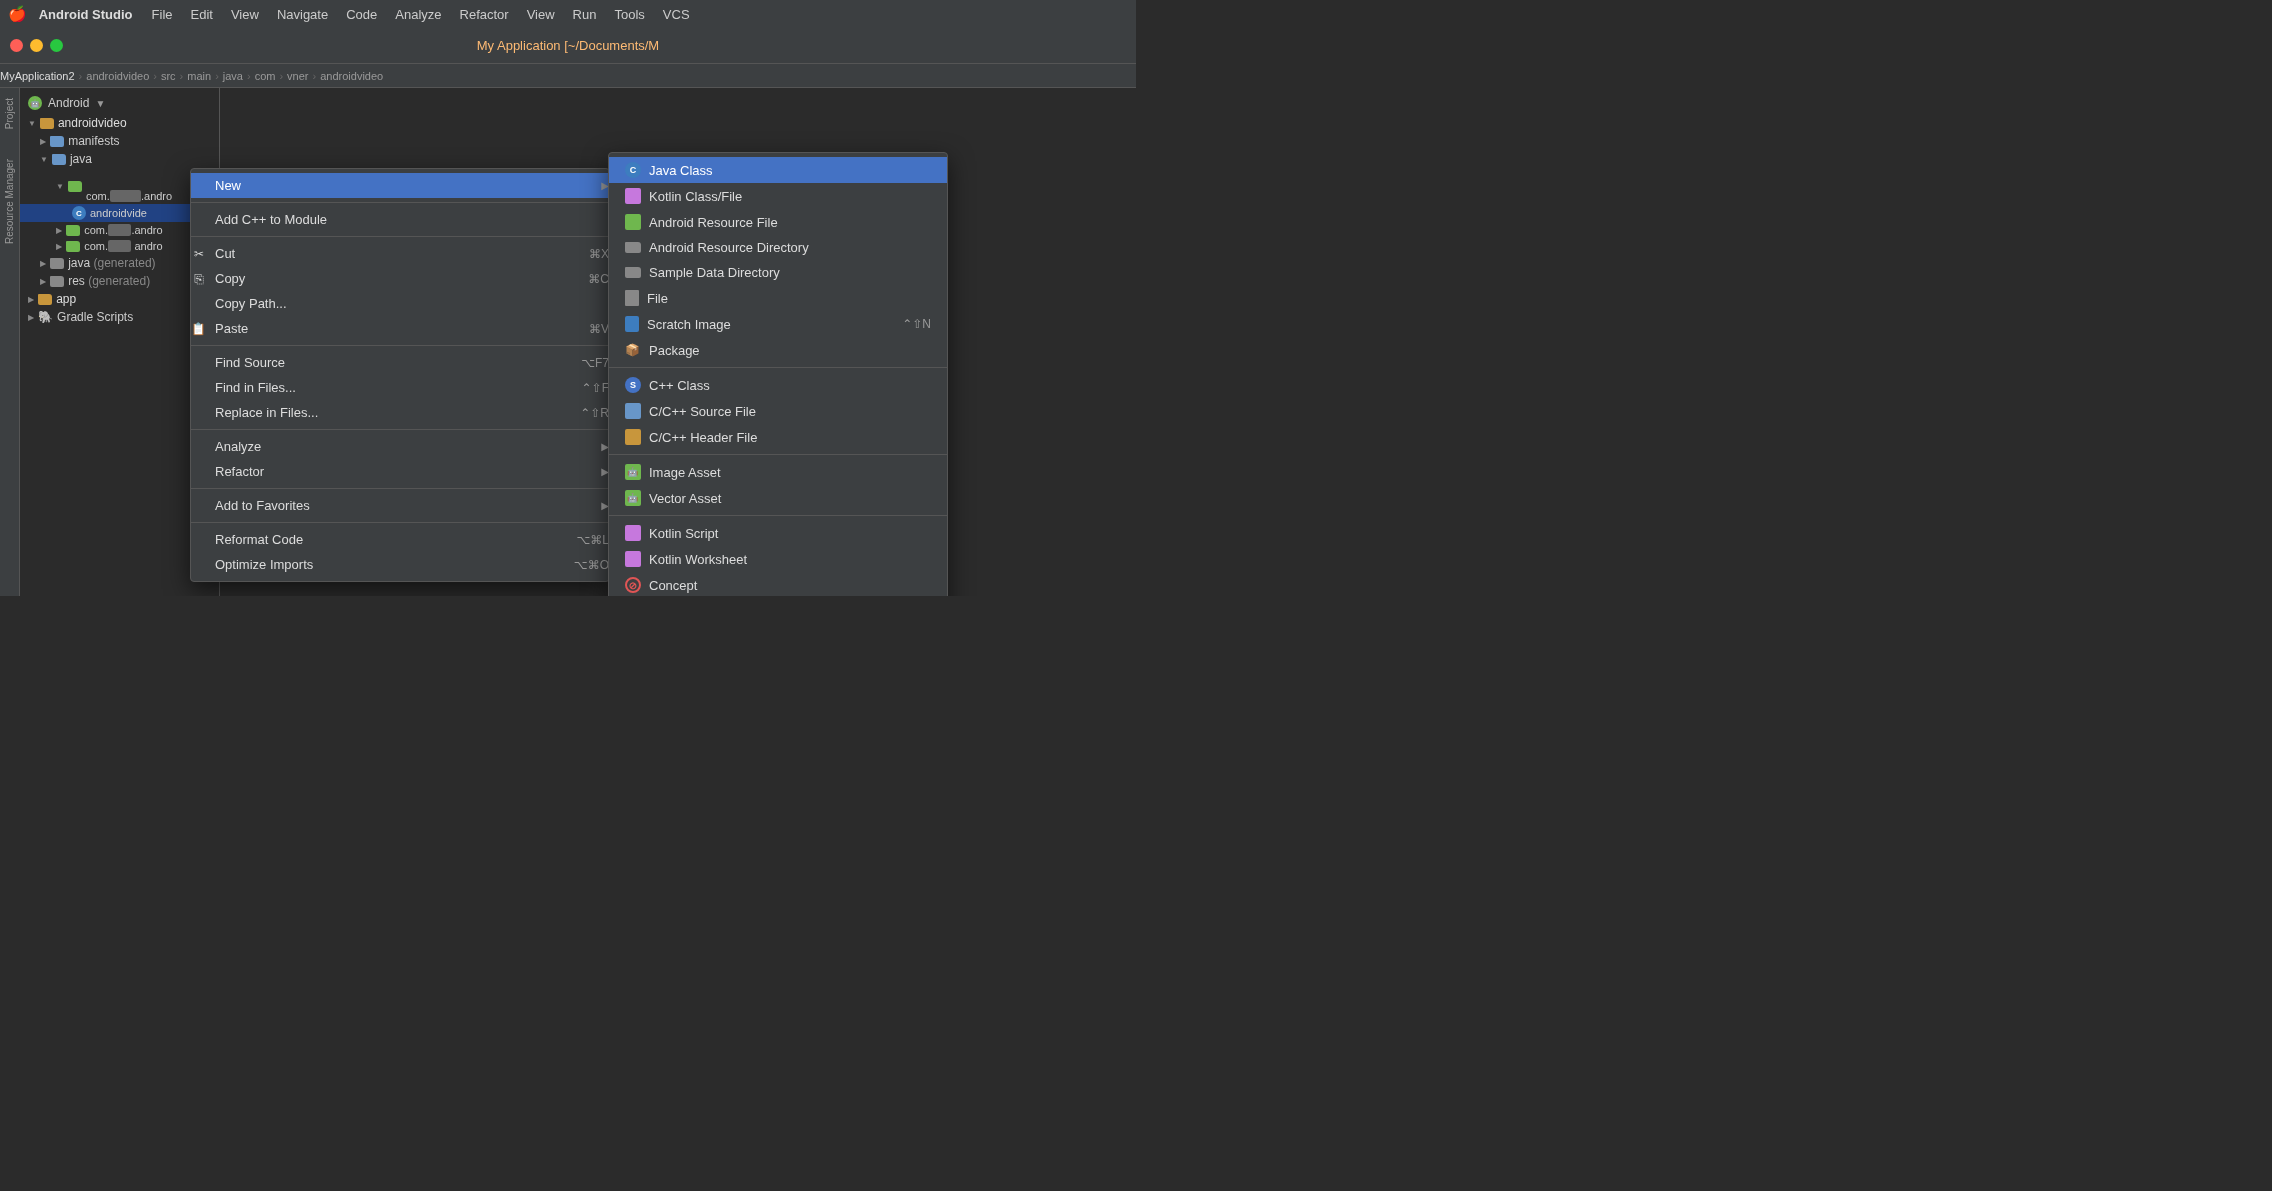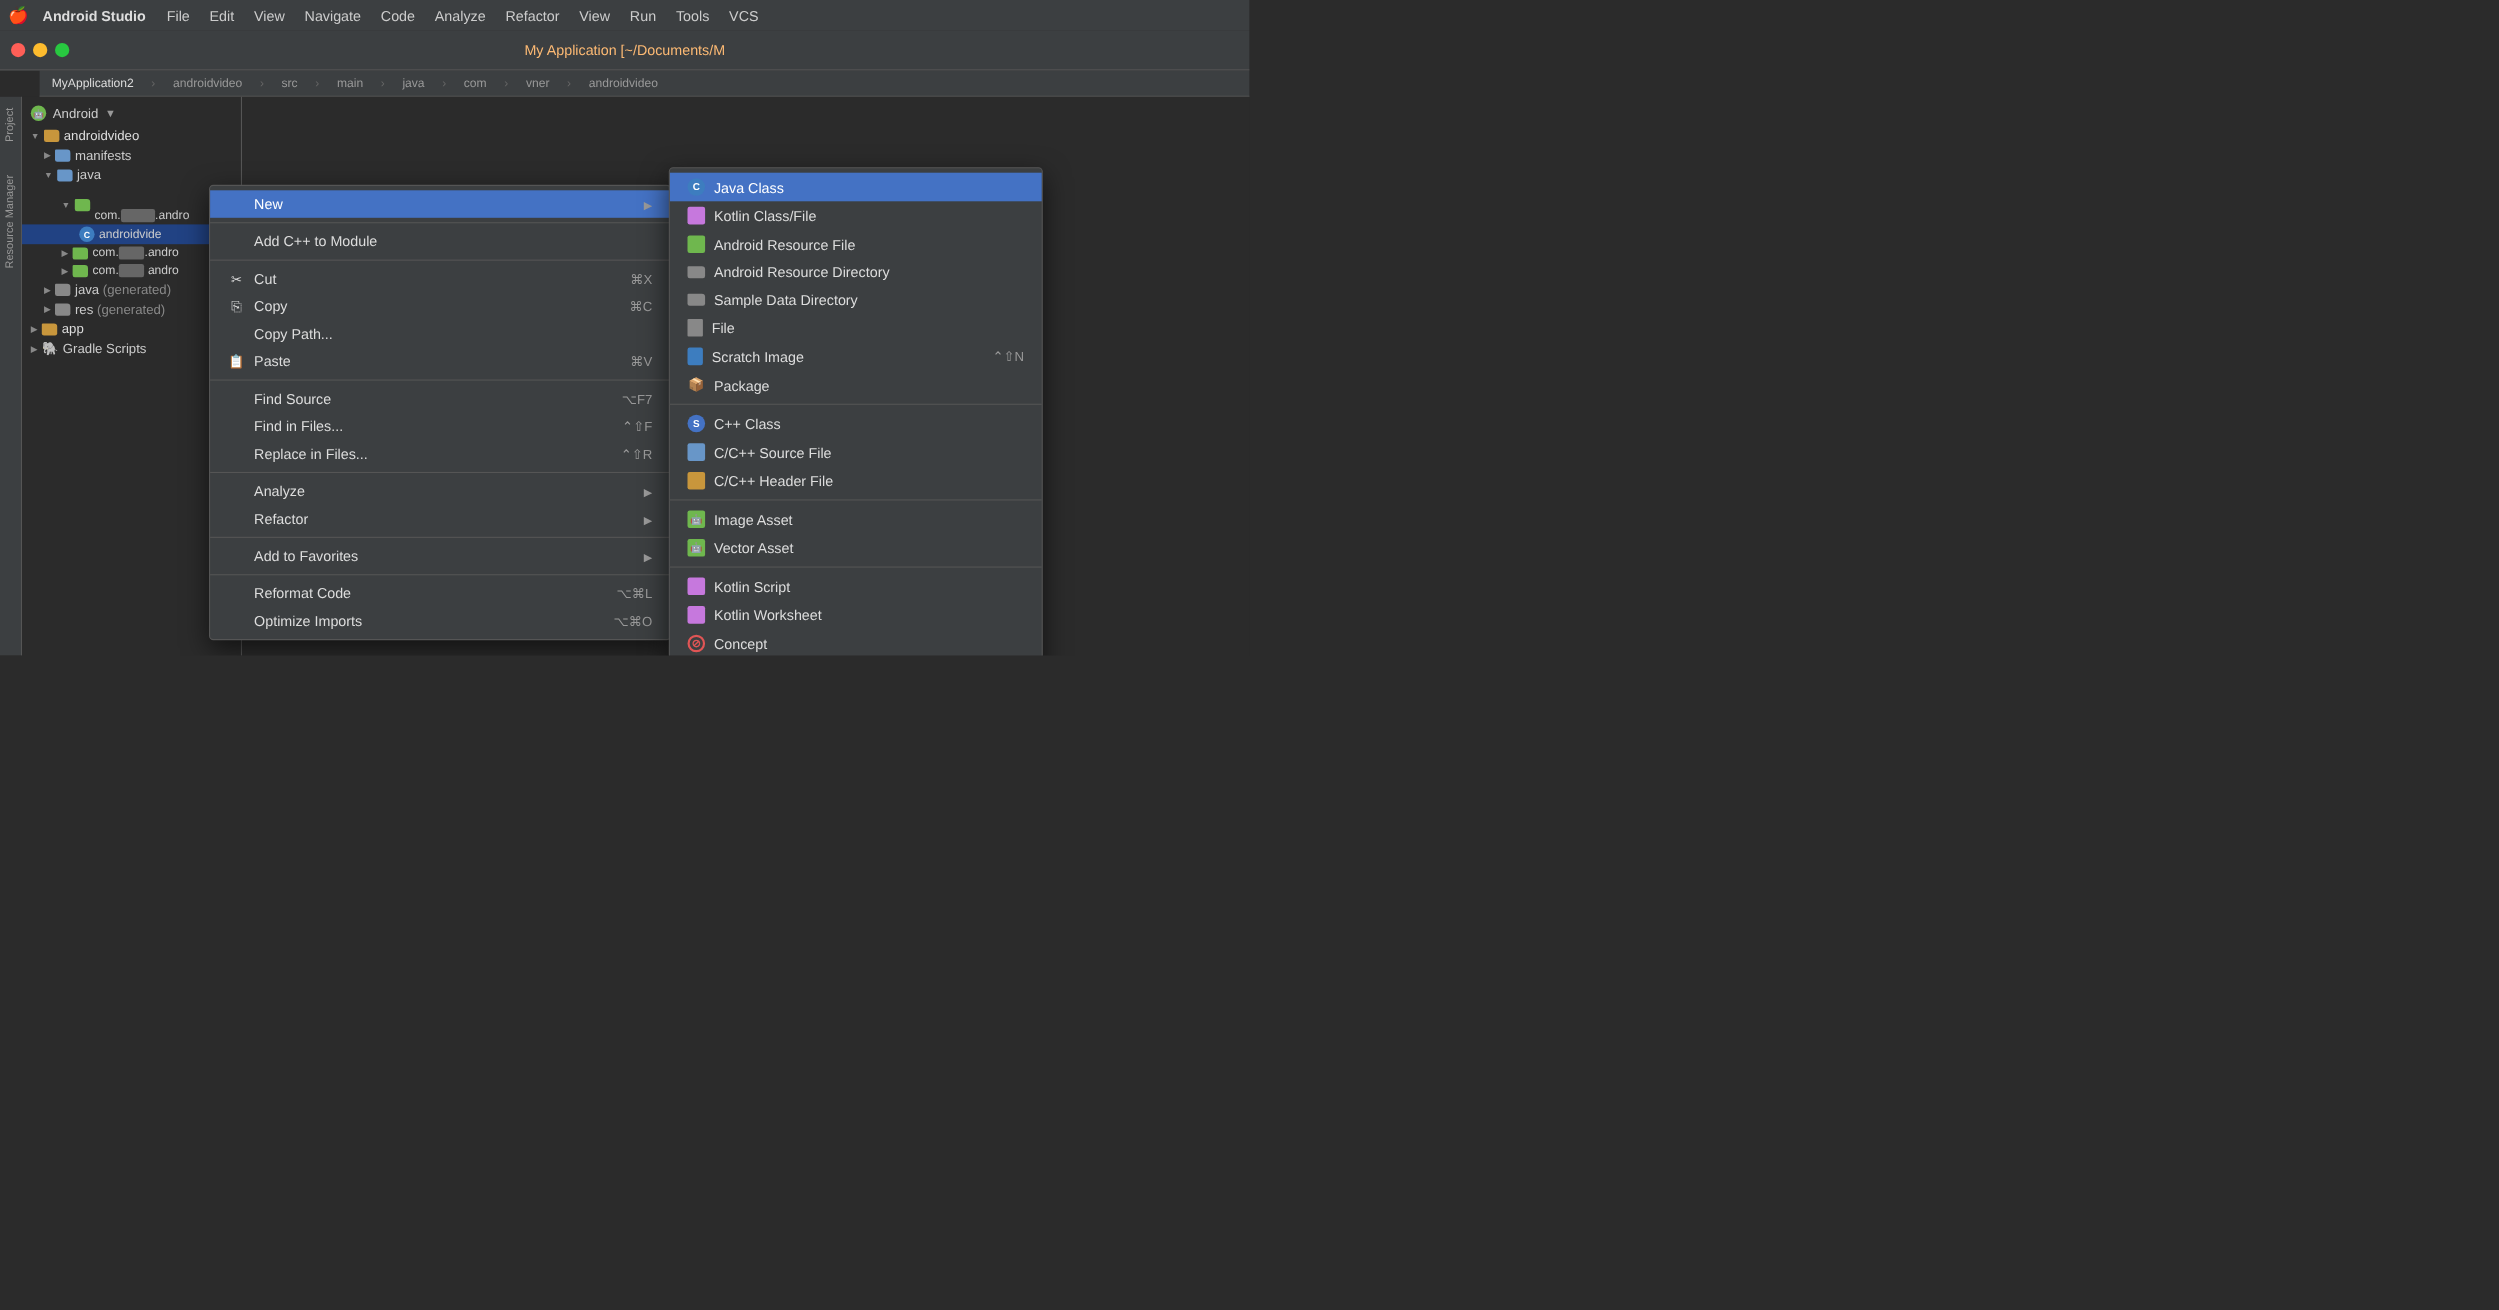--- a/index.html
+++ b/index.html
@@ -77,24 +77,23 @@
       color: #fdba74;
       font-size: 13px;
     }
 
     
     .breadcrumb {
       height: 24px;
       background: #3c3f41;
       display: flex;
       align-items: center;
-      padding: 0 11px;
-      gap: 16px;
+      padding: 0 0;
+      gap: 4px;
       border-bottom: 1px solid #555;
-      margin-left: 36px;
     }
     .breadcrumb-item {
       color: #999;
       font-size: 11px;
     }
     .breadcrumb-sep {
       color: #666;
       font-size: 11px;
     }
     .breadcrumb-item.active {
@@ -224,22 +223,22 @@
       width: 420px;
       background: #3c3f41;
       border: 1px solid #555;
       border-radius: 4px;
       box-shadow: 0 8px 24px rgba(0,0,0,0.6);
       padding: 4px 0;
       z-index: 200;
     }
     .menu-item {
       display: flex;
-      align-items: flex-end;
-      padding: 5px 16px;
+      align-items: center;
+      padding: 5px 0;
       color: #ddd;
       font-size: 13px;
       cursor: pointer;
       position: relative;
       gap: 8px;
     }
     .menu-item.highlighted {
       background: #4472c4;
       color: white;
     }

